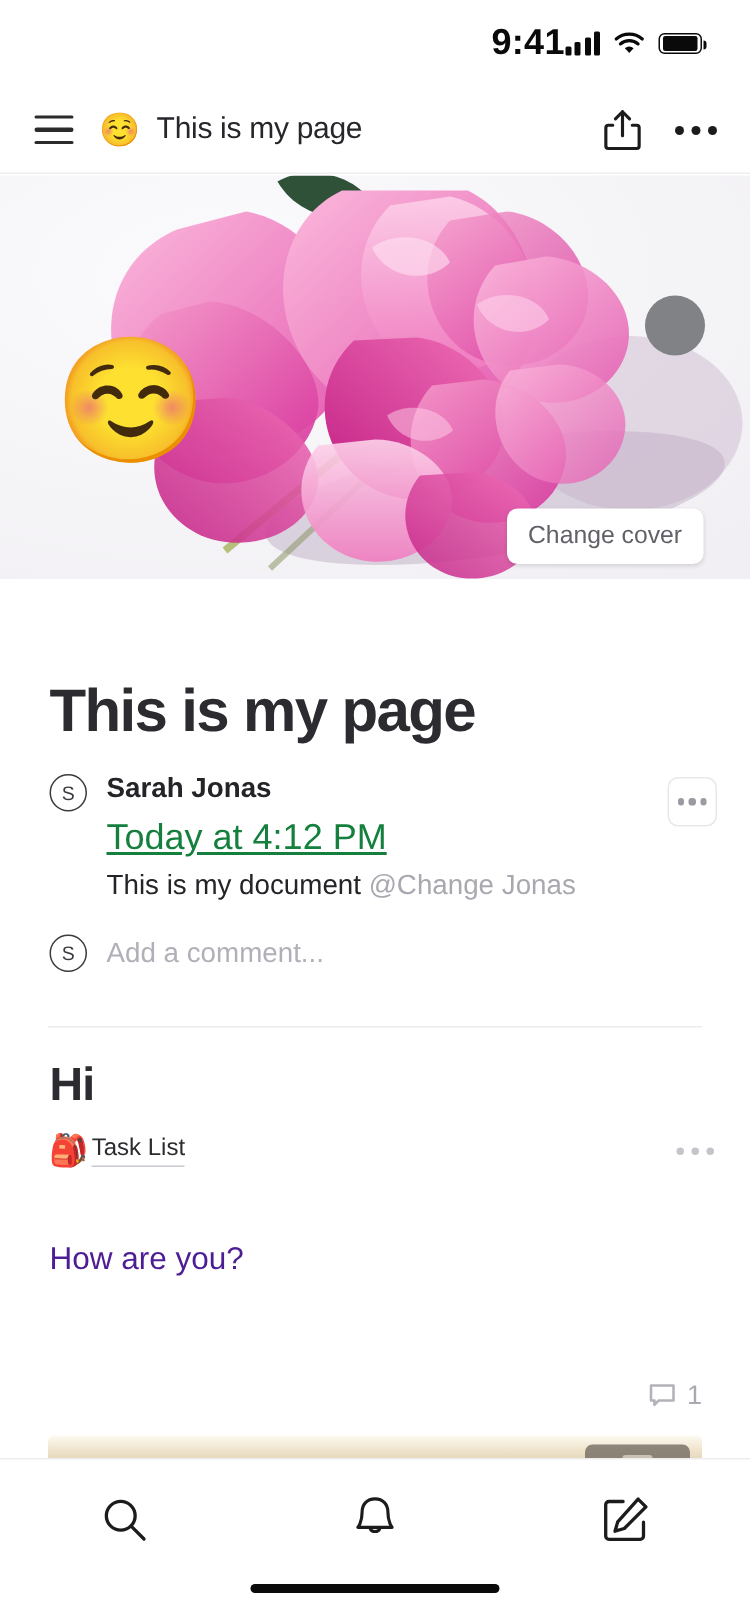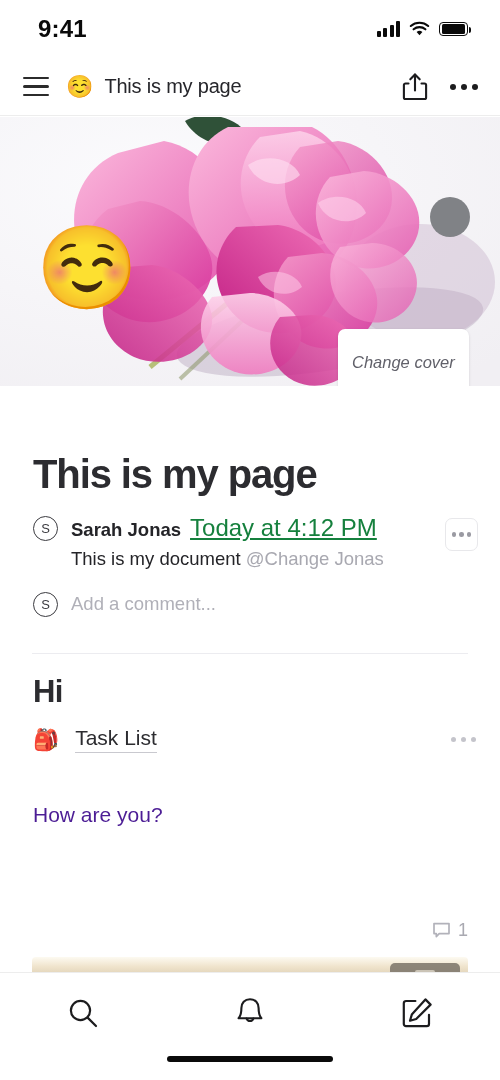--- a/index.html
+++ b/index.html
@@ -7,21 +7,21 @@
     width:500px; height:1080px; overflow:hidden;
     background:#ffffff;
     font-family:"Liberation Sans", sans-serif;
     -webkit-font-smoothing:antialiased;
   }
   .phone { position:relative; width:500px; height:1080px; background:#fff; overflow:hidden; }
 
   
   .statusbar{
     position:absolute; top:0; left:0; width:500px; height:58px;
-    display:flex; align-items:center; justify-content:space-between;
+    display:flex; align-items:center; justify-content:flex-end;
     padding:0 32px 0 38px;
   }
   .status-time{ font-size:24px; font-weight:700; color:#0a0a0a; letter-spacing:0.2px; }
   .status-right{ display:flex; align-items:center; gap:9px; }
   .sig{ display:flex; align-items:flex-end; gap:2.5px; height:16px;}
   .sig i{ display:block; width:4px; background:#0a0a0a; border-radius:1px; }
   .sig i:nth-child(1){height:6px;} .sig i:nth-child(2){height:9px;}
   .sig i:nth-child(3){height:12.5px;} .sig i:nth-child(4){height:16px;}
   .batt{ width:29px; height:14.5px; border:1.6px solid #0a0a0a; border-radius:4px; padding:1.6px; position:relative;}
   .batt::after{content:"";position:absolute;right:-4px;top:4px;width:2px;height:6px;background:#0a0a0a;border-radius:0 2px 2px 0;}
@@ -48,26 +48,25 @@
   .cover{
     position:absolute; top:117px; left:0; width:500px; height:269px;
     overflow:hidden; background:#f7f6f8;
   }
   .cover-photo{ position:absolute; inset:0; }
   .cover-circle{
     position:absolute; left:430px; top:80px; width:40px; height:40px;
     border-radius:50%; background:#808286;
   }
   .change-cover{
-    position:absolute; left:338px; top:212px;
+    position:absolute; left:338px; top:222px;
     background:#ffffff; border-radius:7px;
-    padding:24px 14px; font-size:16.5px; color:#61616a;
+    padding:9px 14px; font-size:16.5px; color:#61616a;
     box-shadow:0 1px 3px rgba(0,0,0,.13); white-space:nowrap;
     cursor:pointer;
-    font-style:italic;
   }
   .page-emoji{
     position:absolute; left:36px; top:227px; font-size:82px; line-height:1;
     z-index:12; cursor:pointer; user-select:none;
   }
 
   
   .doc{ position:absolute; top:386px; left:0; width:500px; bottom:0; background:#fff; }
   .page-title{
     margin:66px 0 0 33px; font-size:40px; font-weight:700; color:#2c2c30;
@@ -78,21 +77,21 @@
   .comment-block{ margin:18px 0 0 0; padding:0 30px 0 33px; position:relative;}
   .cmt-row{ display:flex; align-items:flex-start; }
   .avatar{
     width:25px; height:25px; border-radius:50%; flex:0 0 25px;
     border:1.6px solid #3b3b40; color:#3b3b40;
     display:flex; align-items:center; justify-content:center;
     font-size:13px; font-weight:500; margin-top:2px;
   }
   .avatar.light{ border-color:#3b3b40; color:#3b3b40; }
   .cmt-main{ margin-left:13px; flex:1; min-width:0; }
-  .cmt-head{ display:flex; align-items:baseline; gap:9px; flex-wrap:wrap;}
+  .cmt-head{ display:flex; align-items:baseline; gap:9px; flex-wrap:wrap;flex-direction:column;}
   .cmt-author{ font-size:18.5px; font-weight:700; color:#242428; }
   .cmt-time{ font-size:24px; color:#15803d;text-decoration:underline; }
   .cmt-text{ font-size:18.5px; color:#242428; margin-top:5px; line-height:1.25;}
   .mention{ color:#a8a8b0; }
   .cmt-more{
     position:absolute; right:22px; top:4px;
     width:33px; height:33px; border:1px solid #e8e8eb; border-radius:7px;
     display:flex; align-items:center; justify-content:center; cursor:pointer;
     background:#fff;
   }
@@ -100,21 +99,21 @@
   .add-comment-row{ display:flex; align-items:center; margin-top:20px; }
   .add-comment-txt{ margin-left:13px; font-size:18.5px; color:#b0b0b8; }
 
   .divider{ height:1px; background:#ececf0; margin:36px 32px 0 32px; }
 
   
   .h-block{ margin:20px 0 0 33px; font-size:31px; font-weight:700; color:#2c2c30; letter-spacing:-0.6px;}
   .task-row{ display:flex; align-items:center; margin:16px 0 0 33px; padding-right:24px;}
   .task-emoji{ font-size:21px; line-height:1; }
   .task-link{
-    margin-left:16px; font-size:21px; color:#2c2c30;
+    margin-left:2px; font-size:16px; color:#2c2c30;
     border-bottom:1.4px solid #c9c9cf; padding-bottom:2px; cursor:pointer;
   }
   .task-dots{ margin-left:auto; display:flex; gap:5px; }
   .task-dots i{ width:5px; height:5px; border-radius:50%; background:#c4c4cb; display:block;}
   .para{ margin:50px 0 0 33px; font-size:21px; color:#4c1d95; }
 
   
   .cmt-count{
     position:absolute; right:32px; top:534px;
     display:flex; align-items:center; gap:7px; cursor:pointer;

